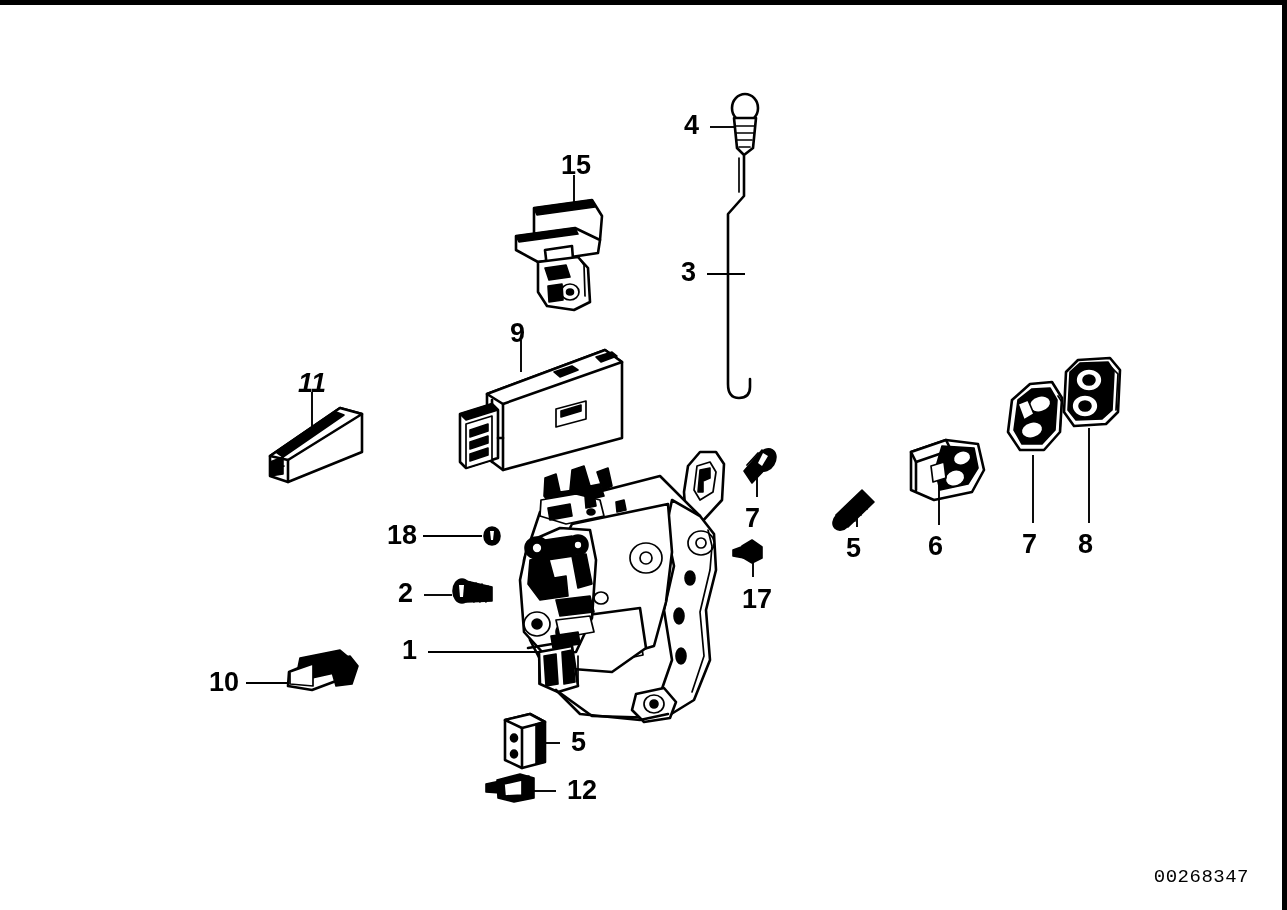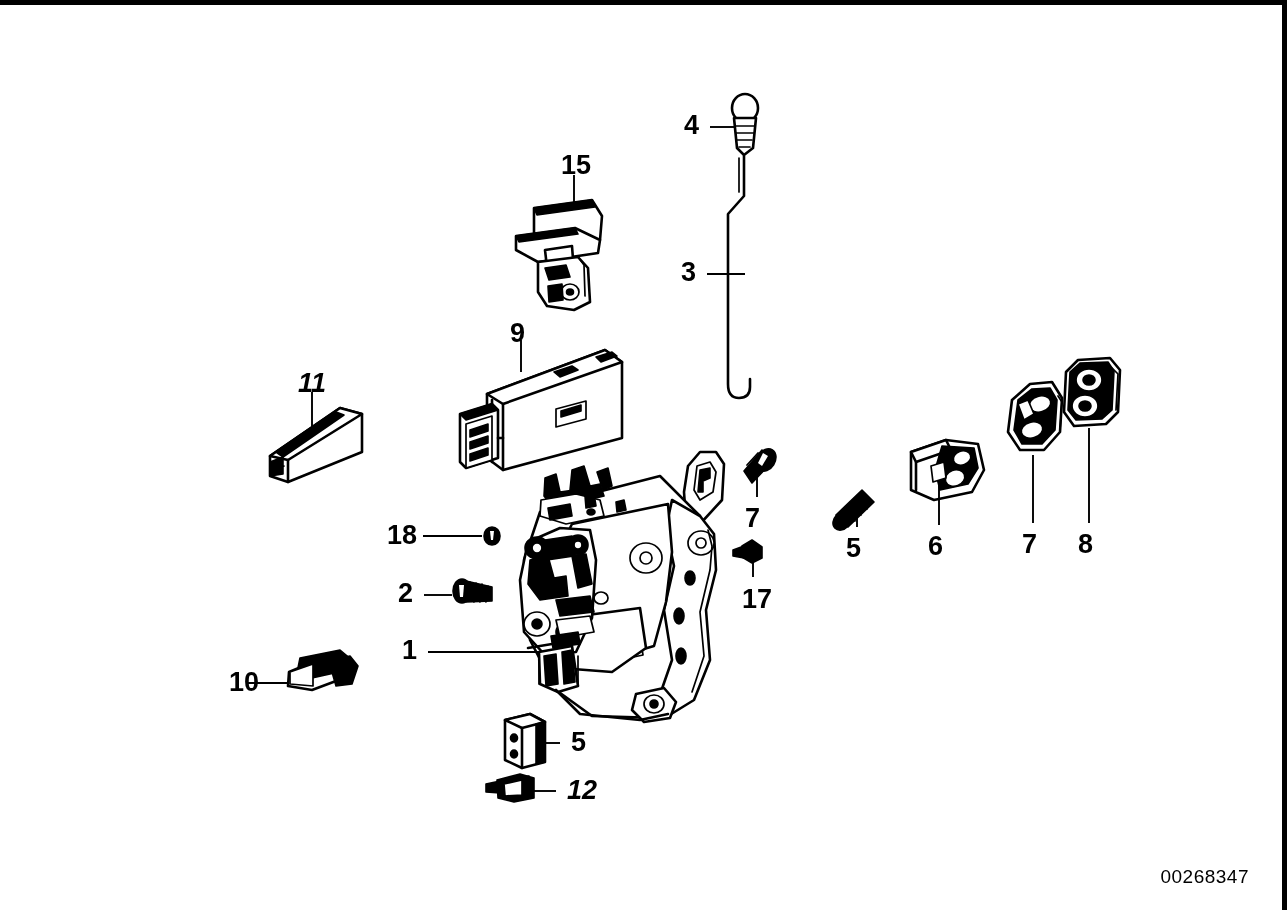--- a/index.html
+++ b/index.html
@@ -44,21 +44,21 @@
     font-size: 27px;
     color: #000000;
     line-height: 1;
     white-space: nowrap;
     user-select: none;
   }
   #diagram-id {
     position: absolute;
     right: 38px;
     bottom: 22px;
-    font-family: Liberation Sans, sans-serif;
+    font-family: Liberation Mono, monospace;
     font-size: 19px;
     letter-spacing: 0.5px;
     color: #000000;
     white-space: nowrap;
   }
   .ink { fill: none; stroke: #000000; stroke-width: 2.6; stroke-linejoin: round; stroke-linecap: round; }
   .ink-thin { fill: none; stroke: #000000; stroke-width: 1.7; stroke-linejoin: round; stroke-linecap: round; }
   .ink-fill { fill: #000000; stroke: #000000; stroke-width: 1.6; stroke-linejoin: round; }
   .ink-white { fill: #ffffff; stroke: #000000; stroke-width: 2.6; stroke-linejoin: round; stroke-linecap: round; }
   .ink-white-thin { fill: #ffffff; stroke: #000000; stroke-width: 1.7; stroke-linejoin: round; stroke-linecap: round; }
@@ -310,23 +310,23 @@
   <div id="label-layer">
       <div class="lbl" style="left: 402px; top: 637px;">1</div>
       <div class="lbl" style="left: 398px; top: 580px;">2</div>
       <div class="lbl" style="left: 681px; top: 259px;">3</div>
       <div class="lbl" style="left: 684px; top: 112px;">4</div>
       <div class="lbl" style="left: 846px; top: 535px;">5</div>
       <div class="lbl" style="left: 928px; top: 533px;">6</div>
       <div class="lbl" style="left: 1022px; top: 531px;">7</div>
       <div class="lbl" style="left: 1078px; top: 531px;">8</div>
       <div class="lbl" style="left: 510px; top: 320px;">9</div>
-      <div class="lbl" style="left: 209px; top: 669px; margin-left: 20px;">10</div>
+      <div class="lbl" style="left: 209px; top: 669px;">10</div>
       <div class="lbl" style="left: 298px; top: 370px; font-style: italic;">11</div>
-      <div class="lbl" style="left: 567px; top: 777px; font-style: italic;">12</div>
+      <div class="lbl" style="left: 567px; top: 777px;">12</div>
       <div class="lbl" style="left: 571px; top: 729px;">5</div>
       <div class="lbl" style="left: 745px; top: 505px;">7</div>
       <div class="lbl" style="left: 561px; top: 152px;">15</div>
       <div class="lbl" style="left: 742px; top: 550px; margin-top: 36px;">17</div>
       <div class="lbl" style="left: 387px; top: 522px;">18</div>
     </div>
 
   <div id="diagram-id">00268347</div>
 
 </div>

